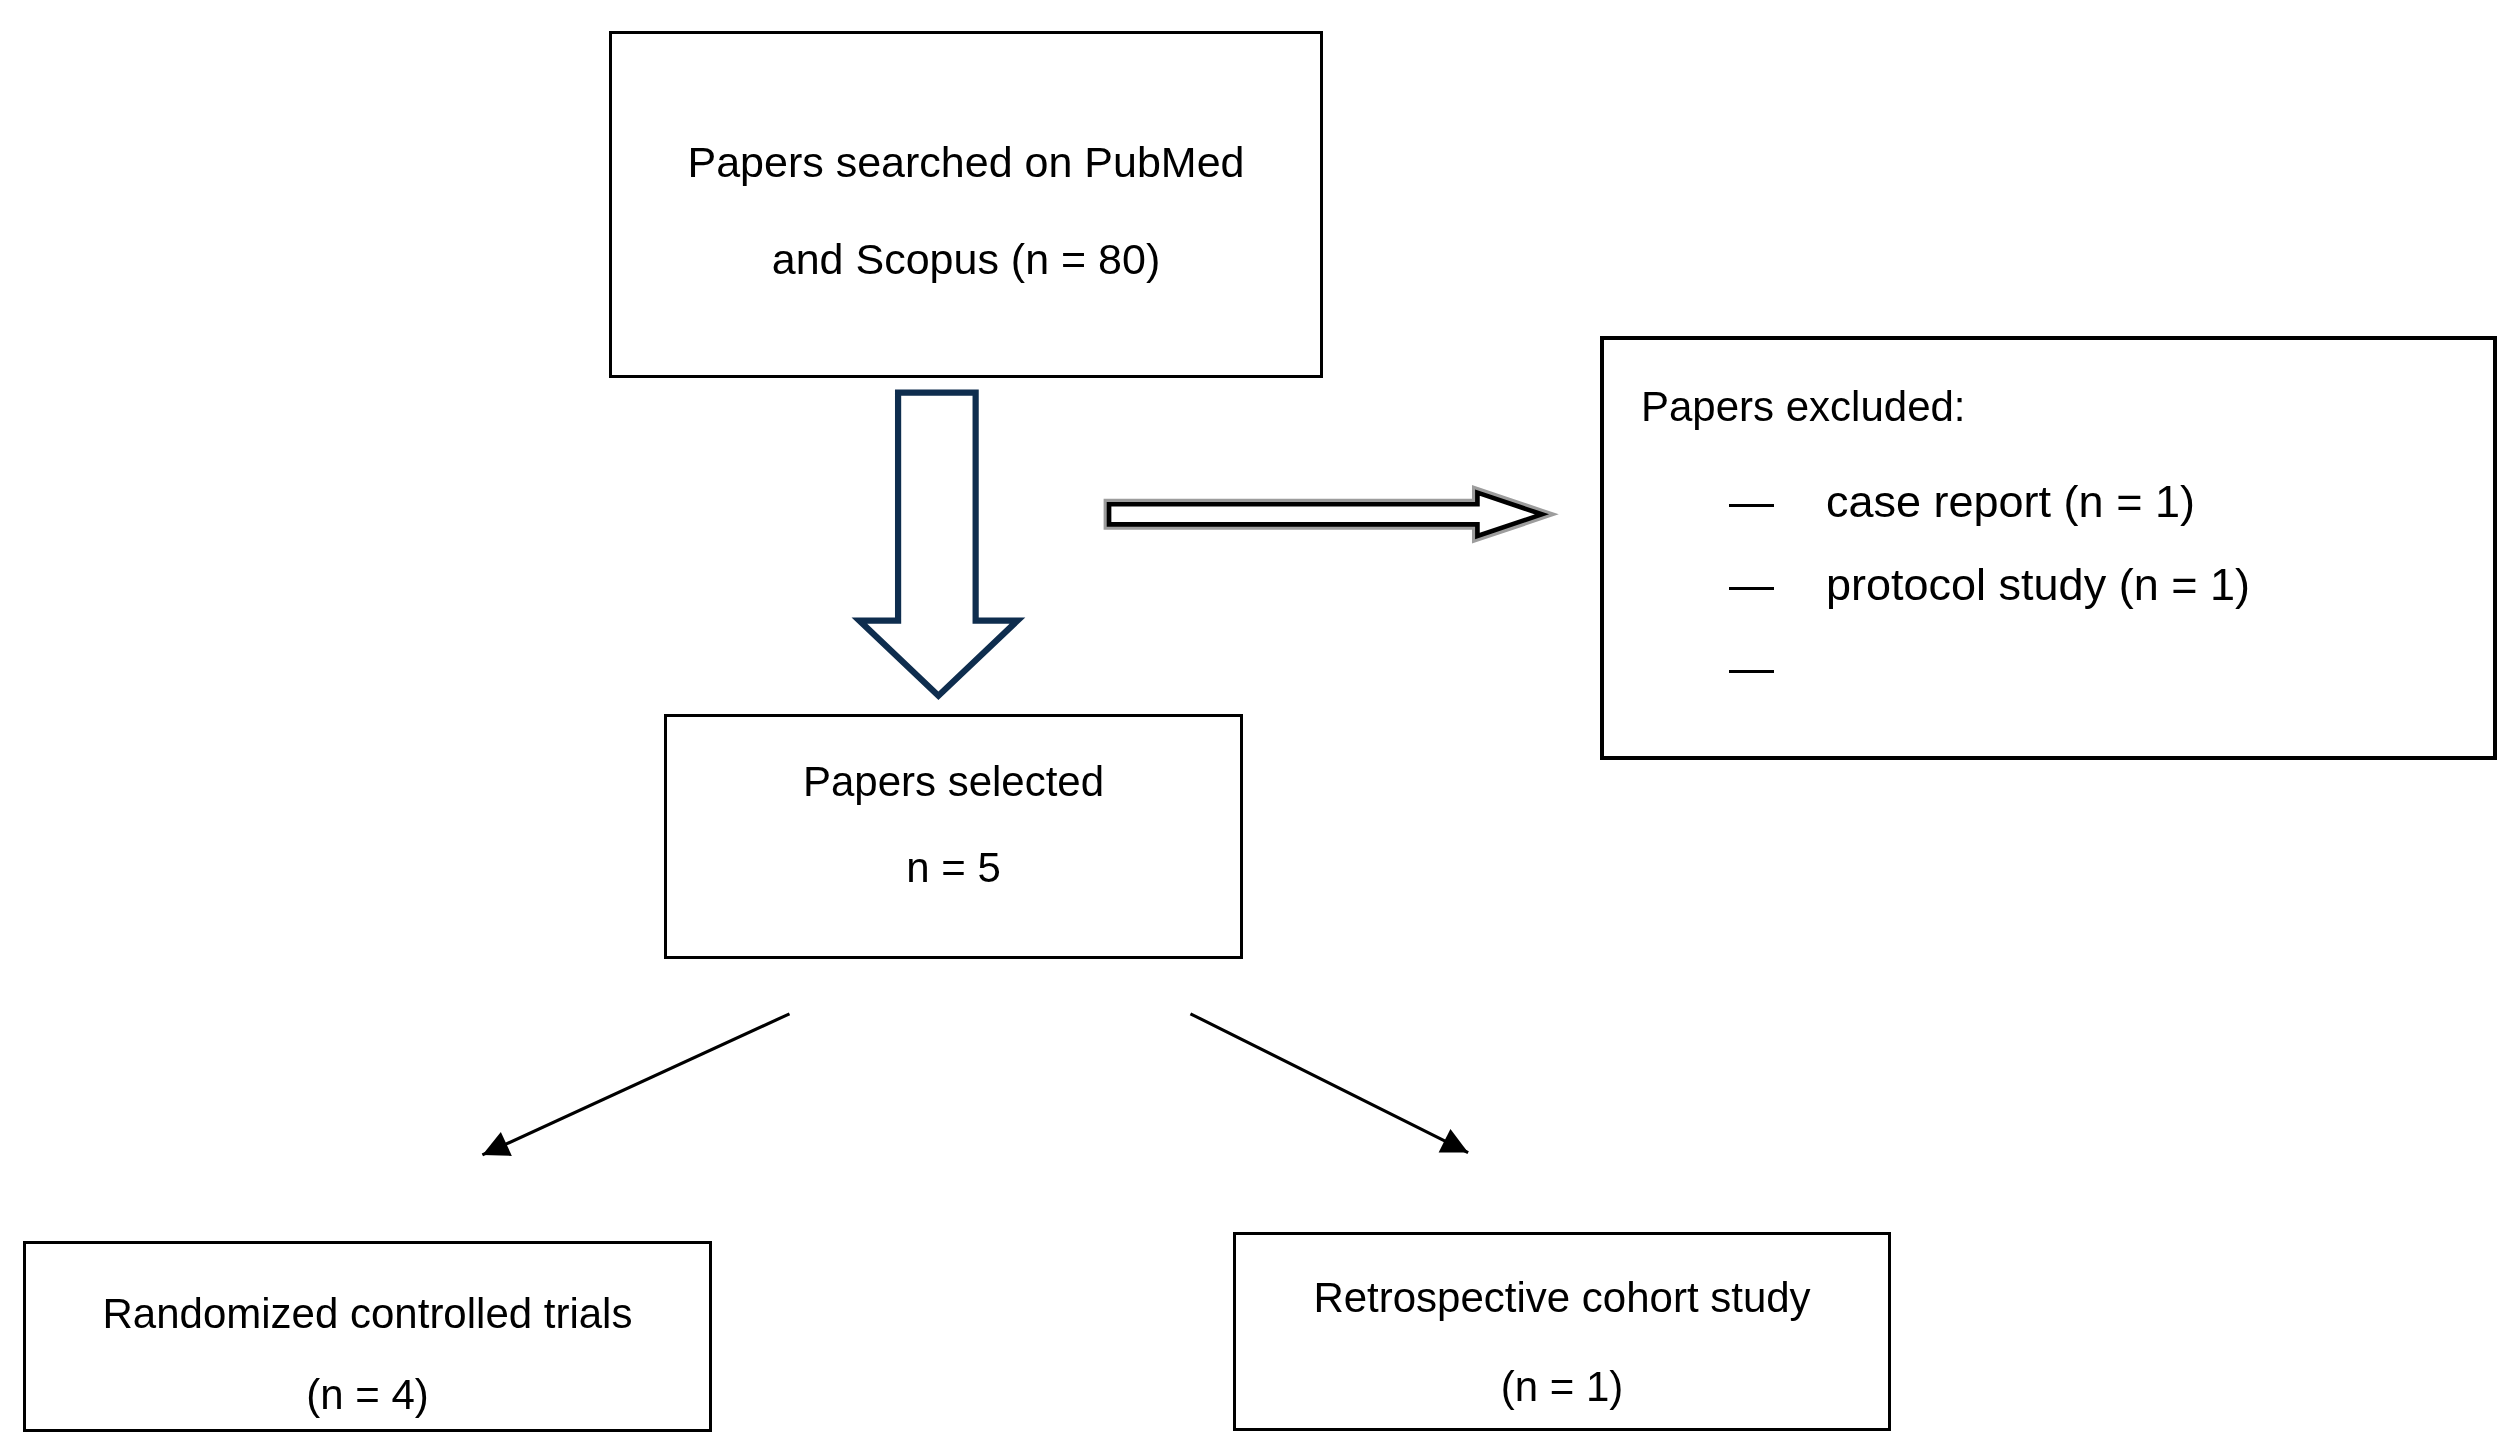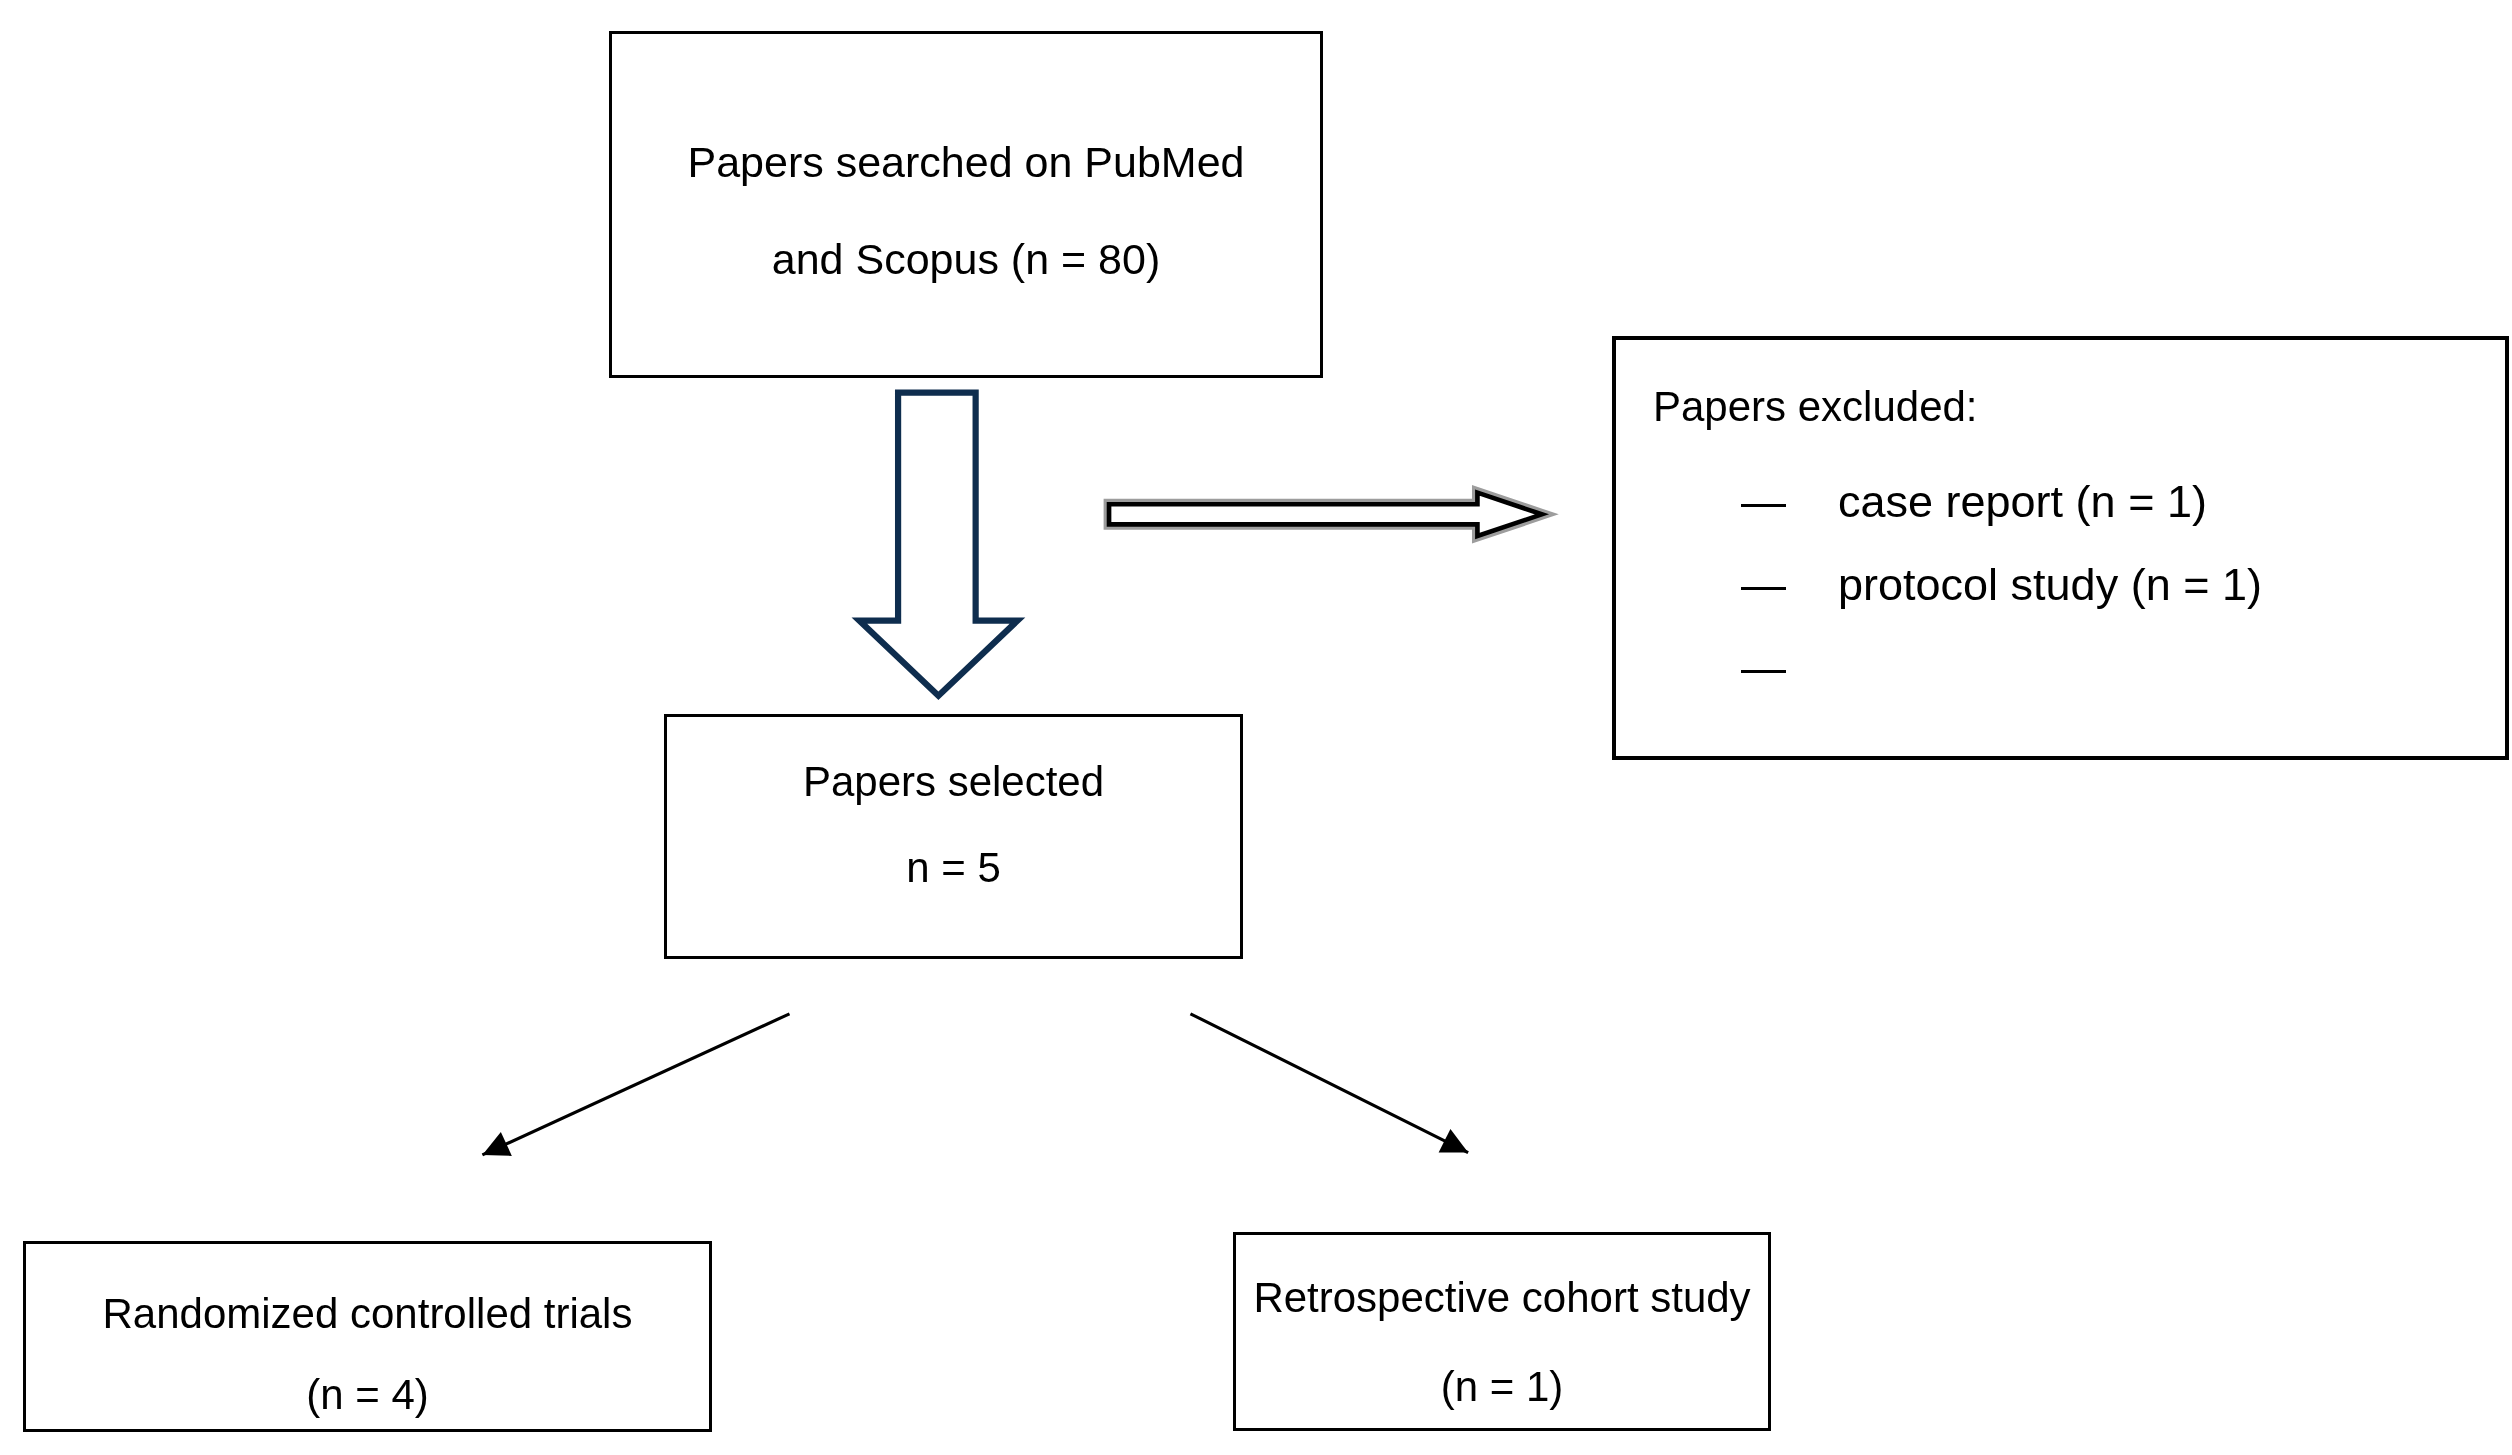--- a/index.html
+++ b/index.html
@@ -47,21 +47,20 @@
     left: 664px; top: 714px; width: 579px; height: 245px;
     row-gap: 37px; padding-bottom: 23px;
   }
   .box-excluded {
     left: 1600px; top: 336px; width: 897px; height: 424px;
     border-width: 4.7px;
     align-items: flex-start;
     justify-content: flex-start;
     text-align: left;
     padding: 43px 23px 0 37px;
-    margin-left: 12px;
   }
   .exc-items {
     margin-top: 48px;
     margin-left: 88px;
     display: flex;
     flex-direction: column;
     row-gap: 38px;
     font-size: 45px;
     line-height: 1.0;
   }
@@ -74,21 +73,21 @@
   .exc-dash {
     display: inline-block;
     width: 70px;
     flex: 0 0 70px;
   }
   .box-rct {
     left: 23px; top: 1241px; width: 689px; height: 191px;
     row-gap: 33px; padding-top: 36px; text-align: right;
   }
   .box-retro {
-    left: 1233px; top: 1232px; width: 538px; height: 199px;
+    left: 1233px; top: 1232px; width: 658px; height: 199px;
     row-gap: 40px; padding-top: 22px;
   }
   .box .line { display: block; }
 </style>
 </head>
 <body>
 
 <div class="canvas">
 
   <svg class="arrows" viewBox="0 0 3239 1877" xmlns="http://www.w3.org/2000/svg">

